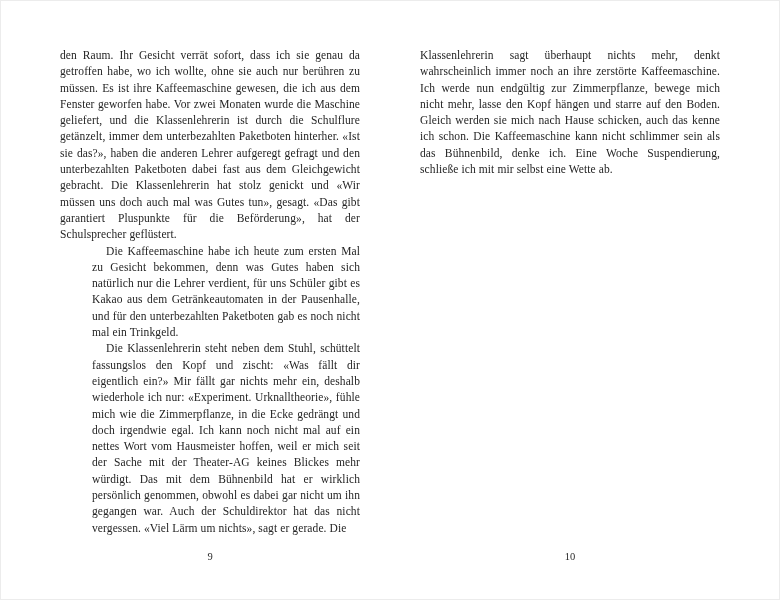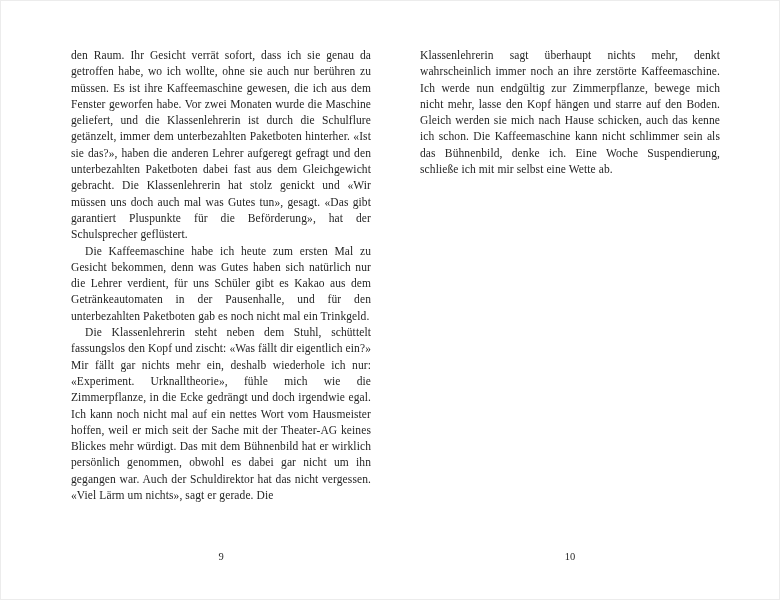--- a/index.html
+++ b/index.html
@@ -20,39 +20,40 @@
     height: 600px;
     background: #ffffff;
     box-shadow: inset 0 0 0 1px #ececec;
   }
   .page {
     position: absolute;
     top: 0;
     width: 300px;
     height: 600px;
   }
-  .page-left  { left: 71px; }
+  .page-left  { left: 60px; }
   .page-right { left: 420px; text-decoration: underline; }
   .page-text {
     position: absolute;
     top: 47px;
     left: 0;
     width: 300px;
     font-size: 11.5px;
     line-height: 16.3px;
     text-align: justify;
     hyphens: auto;
     -webkit-hyphens: auto;
     letter-spacing: 0.1px;
   }
   .page-text p {
     margin: 0;
   }
   .page-text p.indent {
     text-indent: 14px;
+    margin-left: 32px;
   }
   .page-number {
     position: absolute;
     top: 551px;
     left: 0;
     width: 300px;
     text-align: center;
     font-size: 10.5px;
     color: #2a2a2a;
   }

